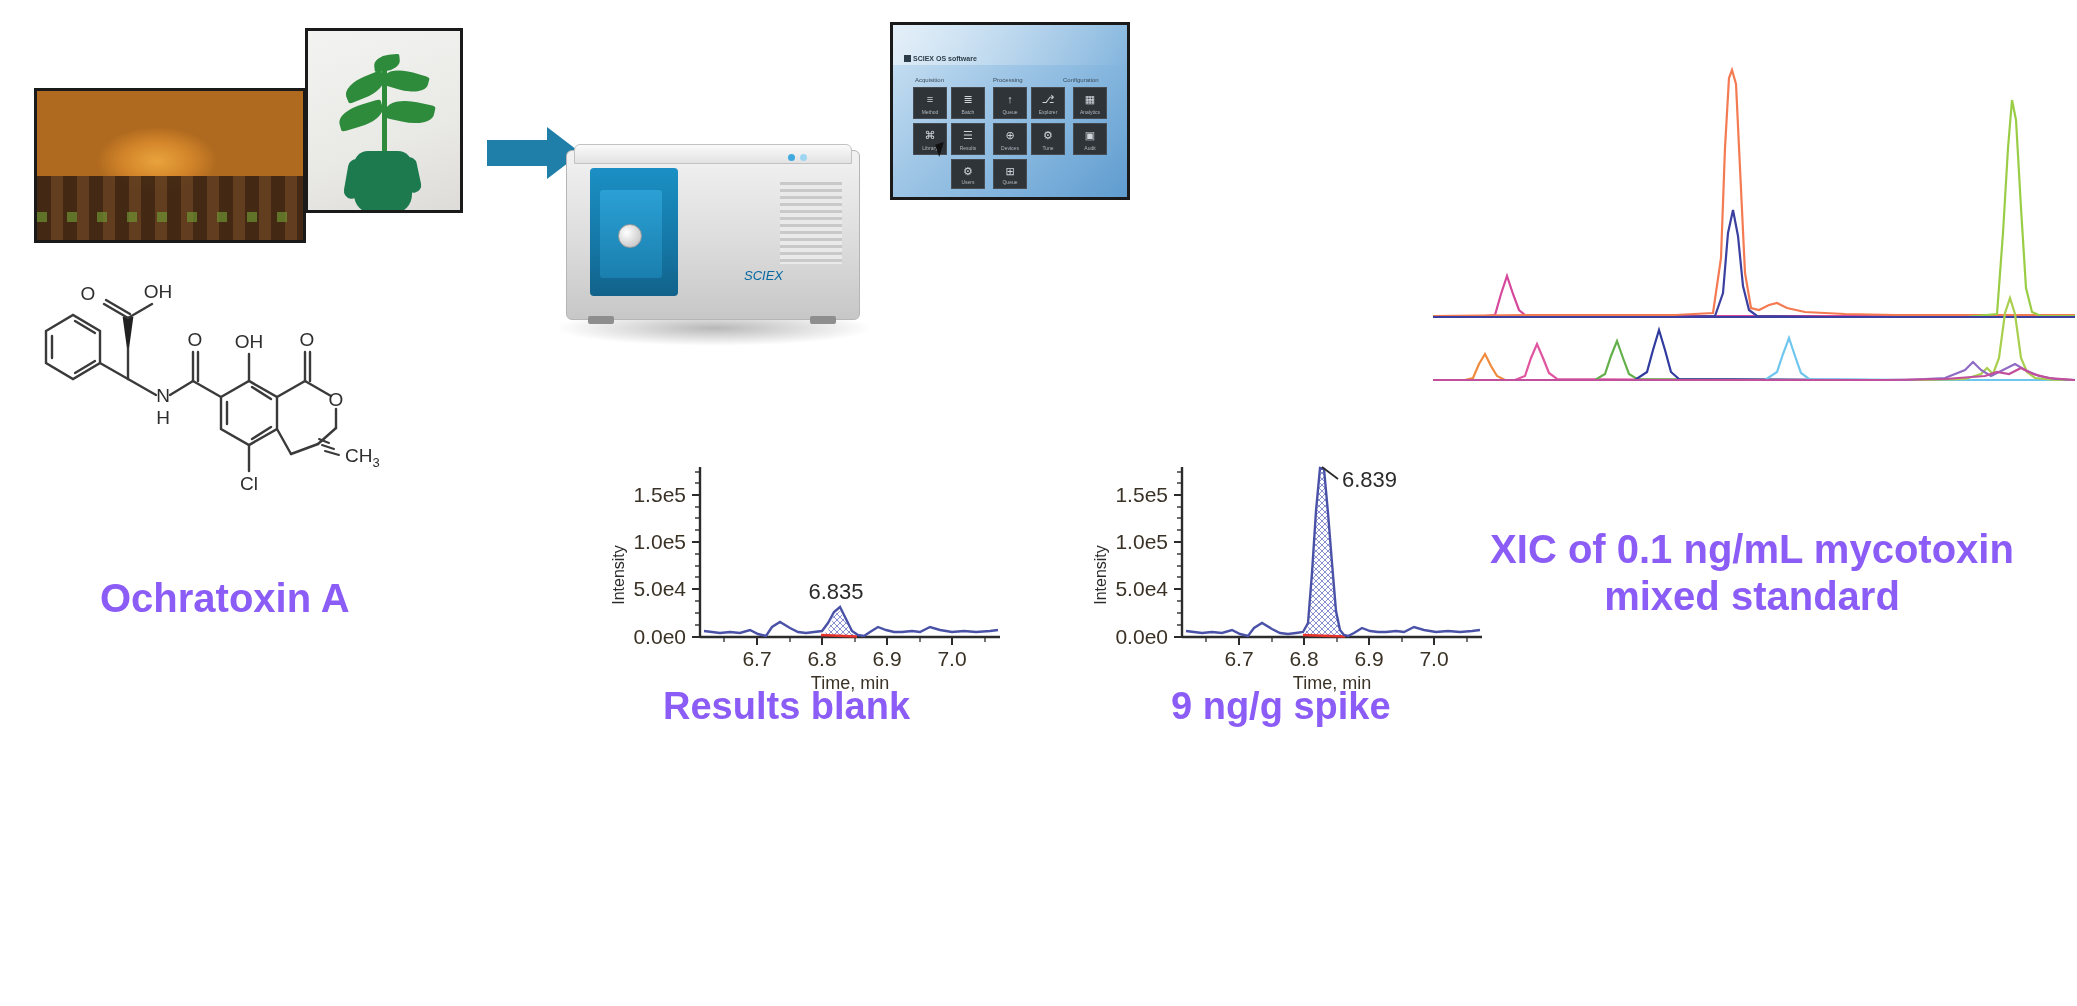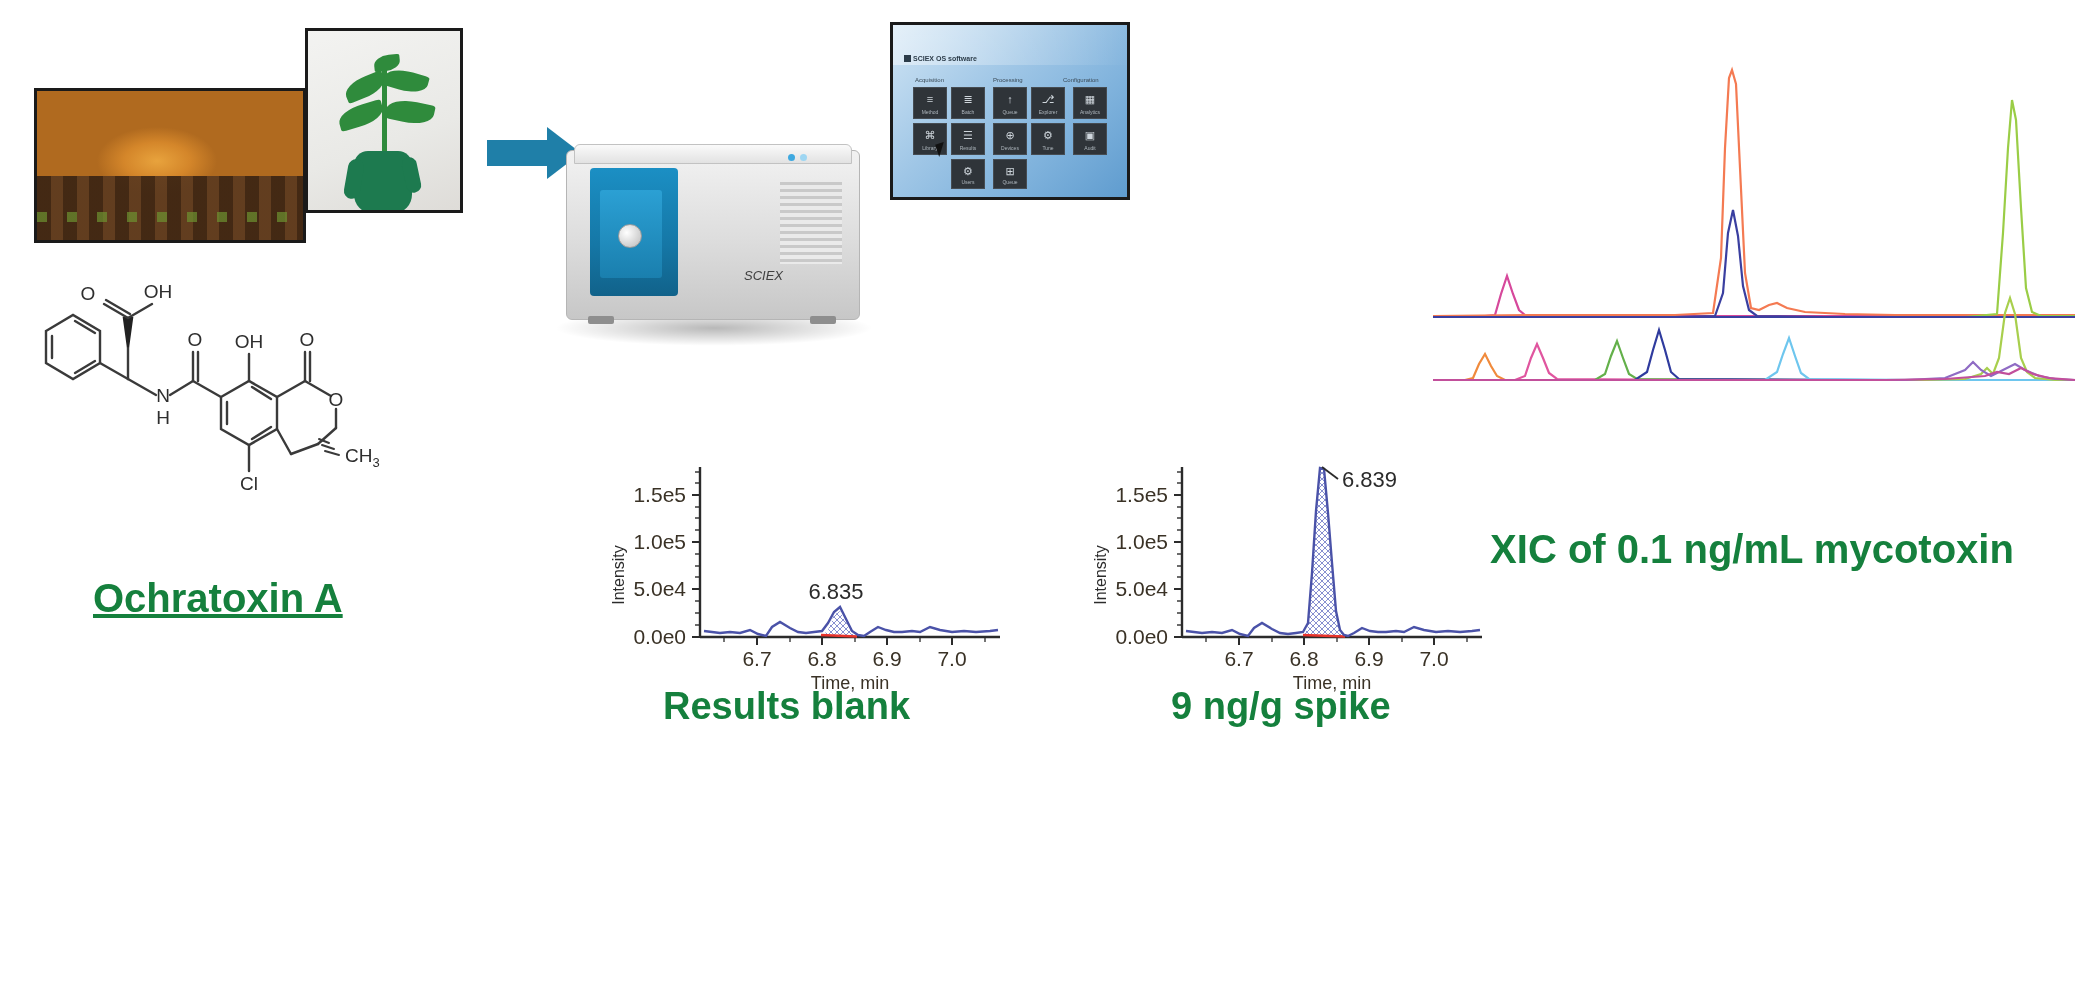--- a/index.html
+++ b/index.html
@@ -37,21 +37,21 @@
 
   
   .instrument .body{position:absolute;background:linear-gradient(180deg,#f2f2f2 0%,#dcdcdc 55%,#c7c7c7 100%);
       border:1px solid #b5b5b5;border-radius:6px;}
   .instrument .top{position:absolute;background:linear-gradient(180deg,#fafafa,#e2e2e2);border-radius:6px 6px 0 0;}
   .instrument .panel{position:absolute;background:linear-gradient(180deg,#1b8fc4 0%,#1577a6 60%,#11628a 100%);border-radius:4px;}
   .instrument .door{position:absolute;background:linear-gradient(180deg,#2ba0d4,#1a7fae);border-radius:3px;}
   .instrument .vent{position:absolute;background:repeating-linear-gradient(180deg,#c9c9c9 0 3px,#eaeaea 3px 7px);}
   .instrument .foot{position:absolute;background:#8e8e8e;border-radius:2px;}
   .instrument .shadow{position:absolute;background:radial-gradient(ellipse at center,rgba(0,0,0,.28) 0%,rgba(0,0,0,0) 70%);}
-  .instrument .logo{position:absolute;color:#404040;font-style:italic;font-size:13px;}
+  .instrument .logo{position:absolute;color:#0369a1;font-style:italic;font-size:13px;}
 
   
   .tablet{background:linear-gradient(135deg,#cfe4f4 0%,#9fc6e6 40%,#7fb2dc 70%,#5f9ccf 100%);}
   .tablet .tstrip{position:absolute;background:linear-gradient(90deg,rgba(255,255,255,.45),rgba(255,255,255,0));}
   .tablet .tile{position:absolute;background:#2f3439;border:1px solid #464c52;}
   .tablet .tile .gl{position:absolute;left:50%;top:38%;transform:translate(-50%,-50%);color:#cfd6dc;font-size:11px;}
   .tablet .tile .cap{position:absolute;left:0;right:0;bottom:3px;text-align:center;color:#aeb6bd;font-size:5px;}
   .tablet .grouplab{position:absolute;color:#3a4a57;font-size:6px;}
   .tablet .titlebar{position:absolute;color:#2c3c49;font-size:7px;font-weight:bold;}
   .tablet .cursor{position:absolute;width:0;height:0;border-left:9px solid #111;
@@ -59,21 +59,21 @@
 
   
   .arrow-shaft{position:absolute;background:#1f7fa8;}
   .arrow-head{position:absolute;width:0;height:0;border-left:34px solid #1f7fa8;
       border-top:26px solid transparent;border-bottom:26px solid transparent;}
 
   
   .chem svg{display:block;}
 
   
-  .heading{color:#15803d;font-weight:bold;font-family:"Liberation Sans",sans-serif;}
+  .heading{color:#8b5cf6;font-weight:bold;font-family:"Liberation Sans",sans-serif;}
   .h-ota{font-size:40px;}
   .h-cap{font-size:38px;}
   .h-xic{font-size:40px;line-height:1.18;text-align:center;}
 
   
   .chrom{position:absolute;}
   .axis-txt{font-size:21px;fill:#3a3226;font-family:"Liberation Sans",sans-serif;}
   .axis-txt-sm{font-size:18px;fill:#3a3226;font-family:"Liberation Sans",sans-serif;}
   .peaklab{font-size:22px;fill:#2b2b2b;font-family:"Liberation Sans",sans-serif;}
   .ylabel-rot{font-size:16px;fill:#2b2b2b;font-family:"Liberation Sans",sans-serif;}
@@ -241,21 +241,21 @@
     <text x="177" y="78" text-anchor="middle">O</text>
     <text x="231" y="80" text-anchor="middle">OH</text>
     <text x="289" y="78" text-anchor="middle">O</text>
     <text x="318" y="138" text-anchor="middle">O</text>
     <text x="231" y="222" text-anchor="middle">Cl</text>
     <text x="327" y="194">CH<tspan font-size="13" dy="5">3</tspan></text>
   </g>
 </svg>
 </div>
 
-<div class="heading h-ota abs" style="left:93px;top:576px;text-decoration:underline;">Ochratoxin A</div>
+<div class="heading h-ota abs" style="left:100px;top:576px;">Ochratoxin A</div>
 
 <div class="chrom" style="left:600px;top:455px;width:420px;height:240px;">
 <svg width="420" height="240" viewBox="0 0 420 240">
   <defs>
     <pattern id="hatchA" width="6" height="6" patternUnits="userSpaceOnUse">
       <path d="M0,6 l6,-6 M-1,1 l2,-2 M5,7 l2,-2" stroke="#6a73c4" stroke-width="0.8"></path>
       <path d="M0,0 l6,6" stroke="#6a73c4" stroke-width="0.8"></path>
     </pattern>
   </defs>
 
@@ -431,13 +431,14 @@
     <path d="M8,322 L480,322 L520,320 L540,312 L548,304 L556,312 L566,318 L578,312
              L590,306 L600,312 L614,318 L630,321 L650,322" stroke="#8f6bc4"></path>
     <path d="M8,322 L460,322 L520,321 L560,318 L572,314 L584,316 L596,310 L608,316
              L624,320 L650,322" stroke="#c24f9b"></path>
   </g>
 </svg>
 </div>
 
 <div class="heading h-xic abs" style="left:1432px;top:526px;width:640px;">
   <div>XIC of 0.1 ng/mL mycotoxin</div>
+  <div>mixed standard</div>
 </div>
 
 </body></html>

